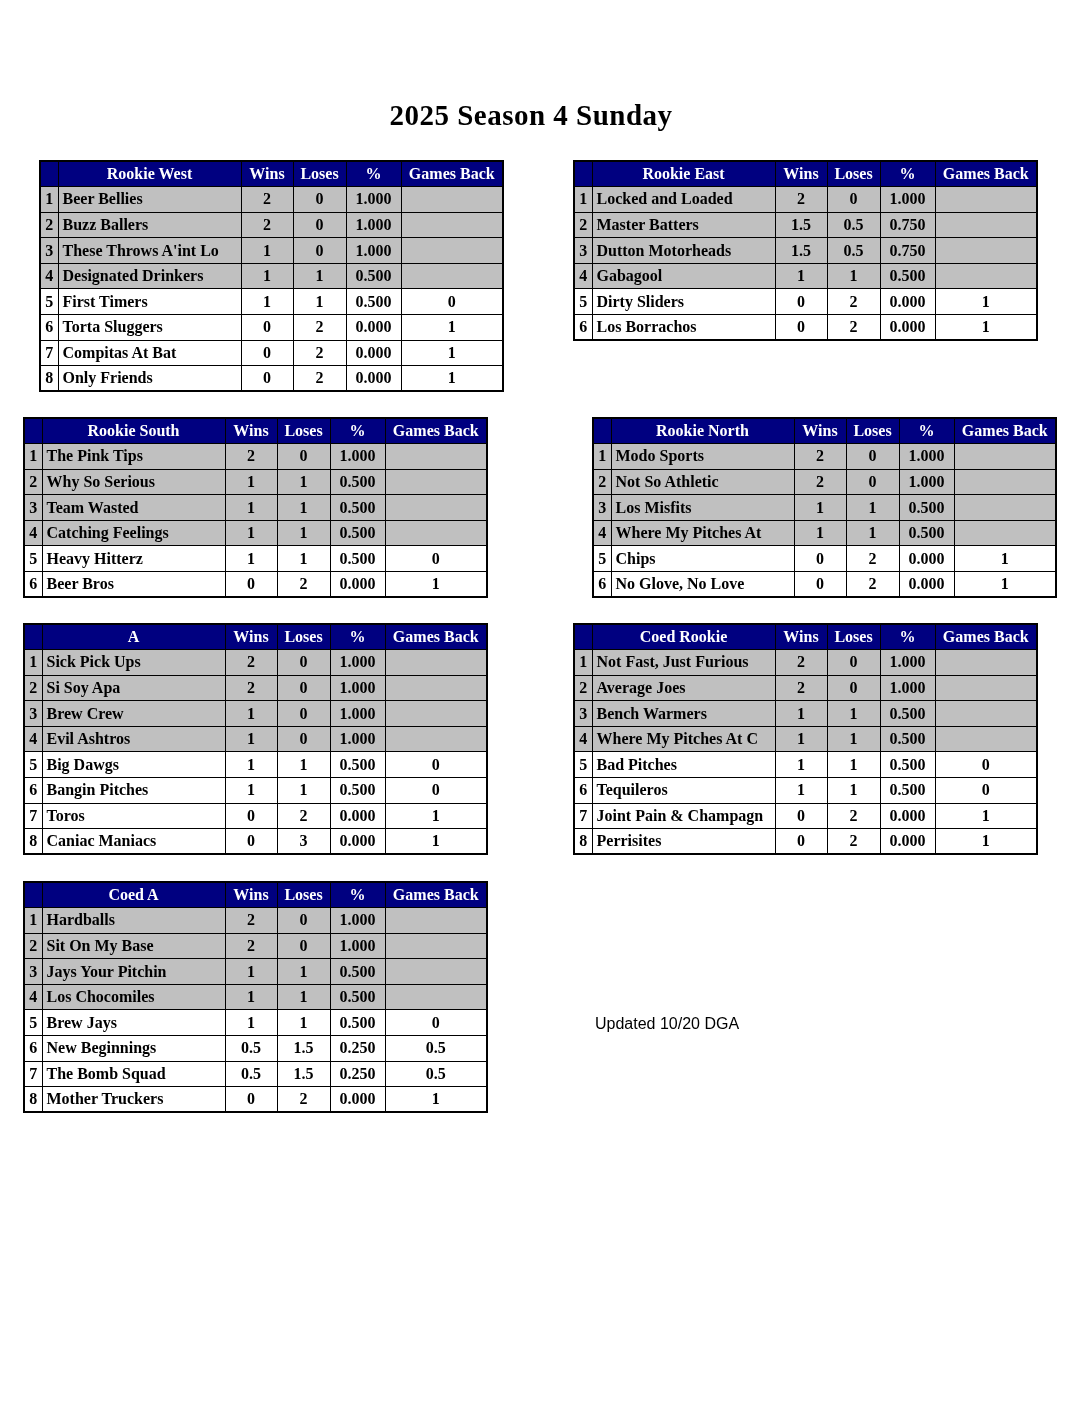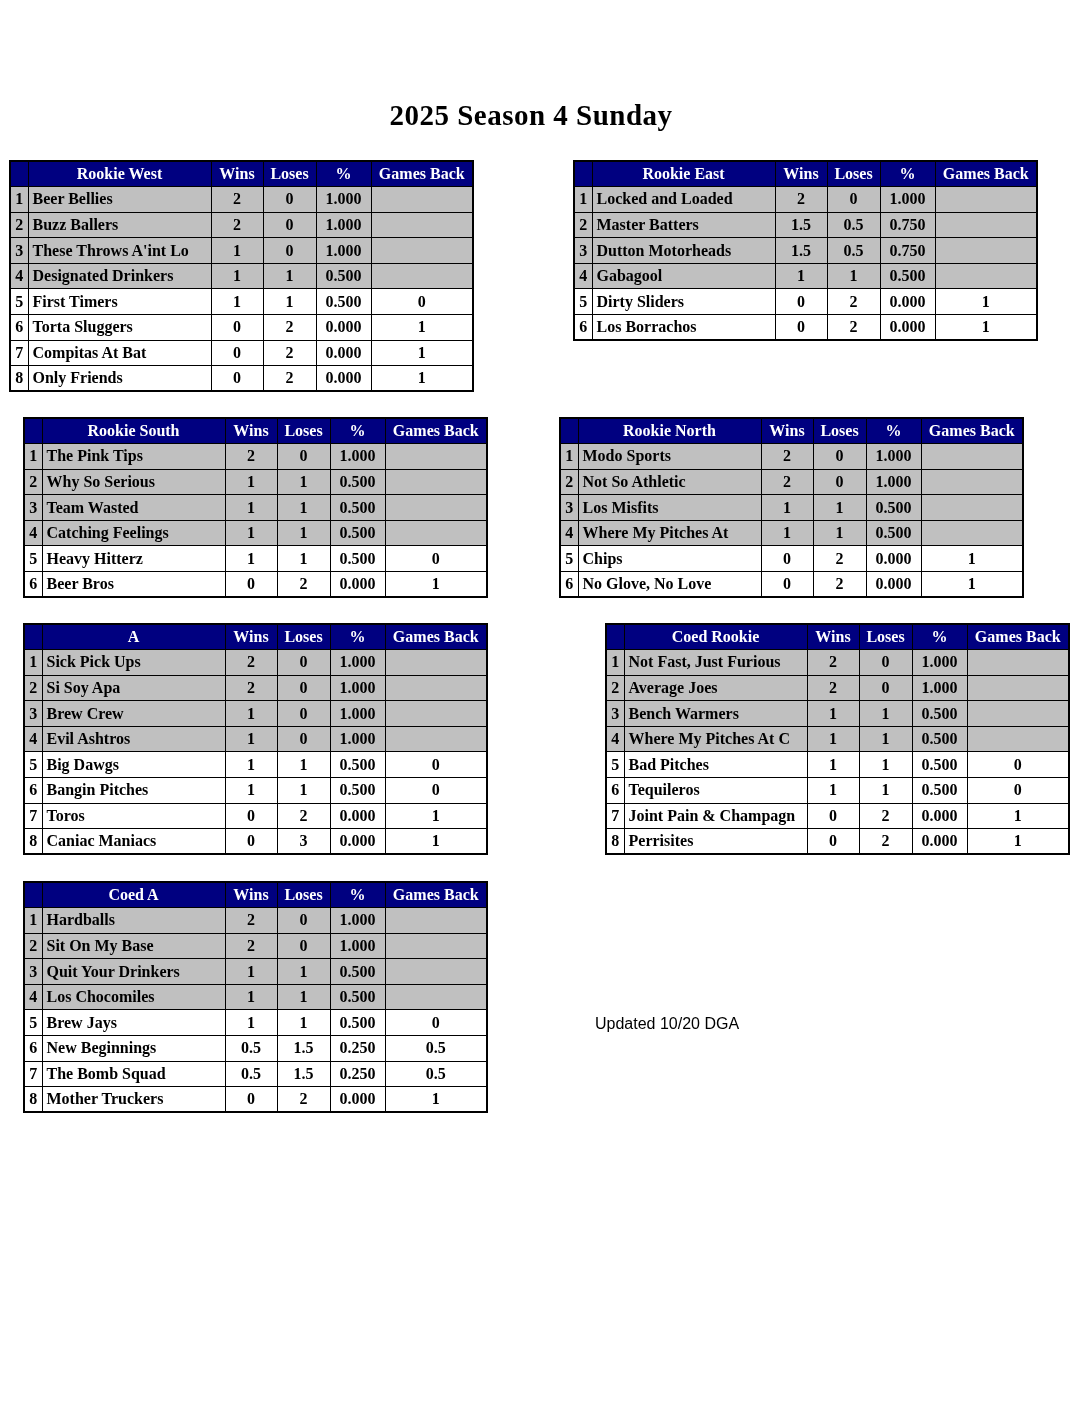--- a/index.html
+++ b/index.html
@@ -48,26 +48,26 @@
   td.rank { text-align: center; padding: 0 1px; }
   td.team { text-align: left; padding-left: 4px; }
   td.num  { text-align: center; }
   col.c-rank  { width: 18px; }
   col.c-team  { width: 183px; }
   col.c-wins  { width: 52px; }
   col.c-loses { width: 53px; }
   col.c-pct   { width: 55px; }
   col.c-gb    { width: 102px; }
   
-  .pos-0 { left: 9px;  top: 160px; }
+  .pos-0 { left: 39px;  top: 160px; }
   .pos-1 { left: 573px; top: 160px; padding-left: 12px; }
   .pos-2 { left: 23px;  top: 417px; }
-  .pos-3 { left: 559px; top: 417px; }
+  .pos-3 { left: 592px; top: 417px; }
   .pos-4 { left: 23px;  top: 623px; }
-  .pos-5 { left: 573px; top: 623px; margin-left: 32px; }
+  .pos-5 { left: 573px; top: 623px; }
   .pos-6 { left: 23px;  top: 881px; padding-left: 26px; }
   .updated-note {
     position: absolute;
     left: 595px;
     top: 1015px;
     font-family: "Liberation Sans", sans-serif;
     font-size: 16px;
     color: #000;
   }
 </style>
@@ -621,21 +621,21 @@
     <td class="rank">2</td>
     <td class="team">Sit On My Base</td>
     <td class="num">2</td>
     <td class="num">0</td>
     <td class="num">1.000</td>
     <td class="num"></td>
   </tr>
 
   <tr class="hl">
     <td class="rank">3</td>
-    <td class="team">Quit Your Drinkers</td>
+    <td class="team">Jays Your Pitchin</td>
     <td class="num">1</td>
     <td class="num">1</td>
     <td class="num">0.500</td>
     <td class="num"></td>
   </tr>
 
   <tr class="hl">
     <td class="rank">4</td>
     <td class="team">Los Chocomiles</td>
     <td class="num">1</td>

